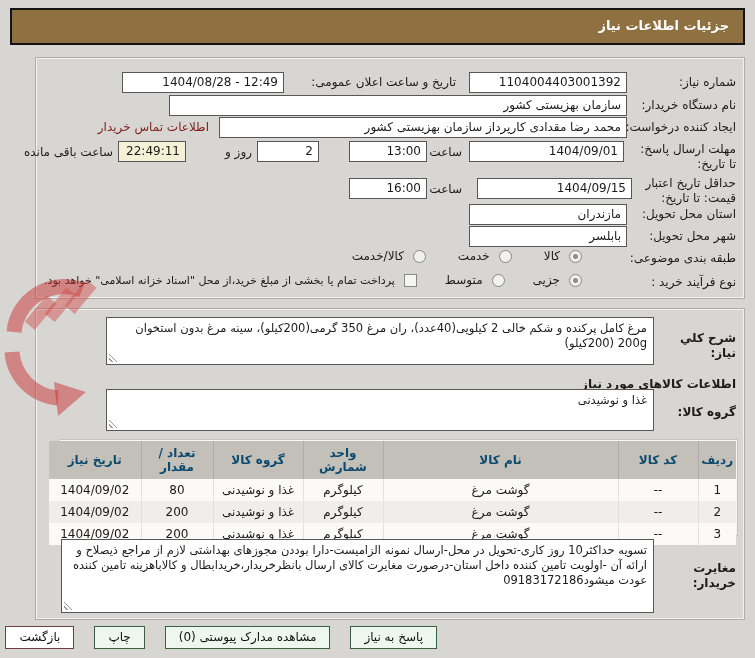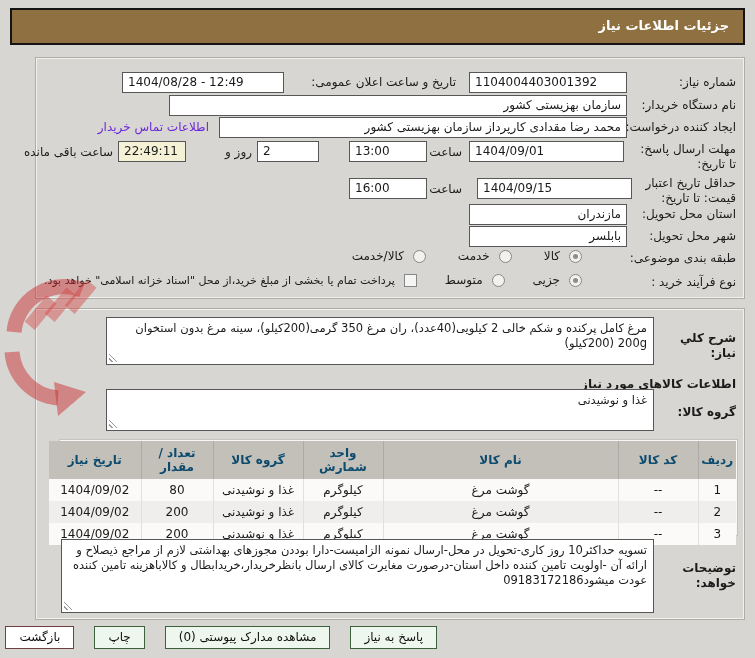--- a/index.html
+++ b/index.html
@@ -15,24 +15,24 @@
   
   .gbox { position:absolute; border:1px solid #b0ada7; box-shadow:inset 0 0 0 1px #f2f1ee; background:transparent; }
   #box1 { left:35px; top:57px; width:710px; height:242px; }
   #box2 { left:35px; top:308px; width:710px; height:312px; }
 
   .lbl { position:absolute; text-align:right; font-size:12px; color:#1c1c1c; line-height:15px; }
   .blbl { font-weight:bold; }
 
   .field { position:absolute; height:21px; background:#fff; border:1px solid #575757;
     font-size:12px; line-height:19px; padding:0 5px; overflow:hidden; white-space:nowrap; }
-  .center { text-align:left; direction:ltr; }
+  .center { text-align:right; direction:ltr; }
   .yellow { background:#f5f1d6; }
 
-  .link { position:absolute; color:#6d28d9; font-size:12px; cursor:pointer; }
+  .link { position:absolute; color:#7f1d1d; font-size:12px; cursor:pointer; }
 
   .radio { width:13px; height:13px; border-radius:50%; background:#f1f1f0; border:1px solid #878787;
     display:inline-block; position:relative; flex:0 0 auto; }
   .radio.selected::after { content:""; position:absolute; inset:3px; border-radius:50%; background:#8d8d8d; }
   .checkbox { width:13px; height:13px; background:#f5f5f4; border:1px solid #878787; display:inline-block; flex:0 0 auto; }
   .optrow { position:absolute; display:flex; align-items:center; gap:9px; }
   .optrow .gap { width:14px; }
 
   .tbox { position:absolute; background:#fff; border:1px solid #575757; font-size:11.5px;
     line-height:15px; padding:3px 6px; overflow:hidden; }
@@ -184,21 +184,21 @@
             <td>گوشت مرغ</td>
             <td>کیلوگرم</td>
             <td>غذا و نوشیدنی</td>
             <td>200</td>
             <td>1404/09/02</td>
           </tr>
         </tbody>
       </table>
     </div>
 
-    <div class="lbl blbl" style="top:252px; right:8px; width:62px;">توضیحات خواهد:</div>
+    <div class="lbl blbl" style="top:252px; right:8px; width:62px;">مغایرت خریدار:</div>
     <div class="tbox" style="top:230px; right:90px; left:25px; height:74px;">تسویه حداکثر10 روز کاری-تحویل در محل-ارسال نمونه الزامیست-دارا بوددن مجوزهای بهداشتی لازم از مراجع ذیصلاح و ارائه آن -اولویت تامین کننده داخل استان-درصورت مغایرت کالای ارسال بانظرخریدار،خریدابطال و کالاباهزینه تامین کننده عودت میشود09183172186</div>
   </div>
 
   <div class="btnbar">
     <div class="btn">پاسخ به نیاز</div>
     <div class="btn">مشاهده مدارک پیوستی (0)</div>
     <div class="btn">چاپ</div>
     <div class="btn pink">بازگشت</div>
 
   </div>

